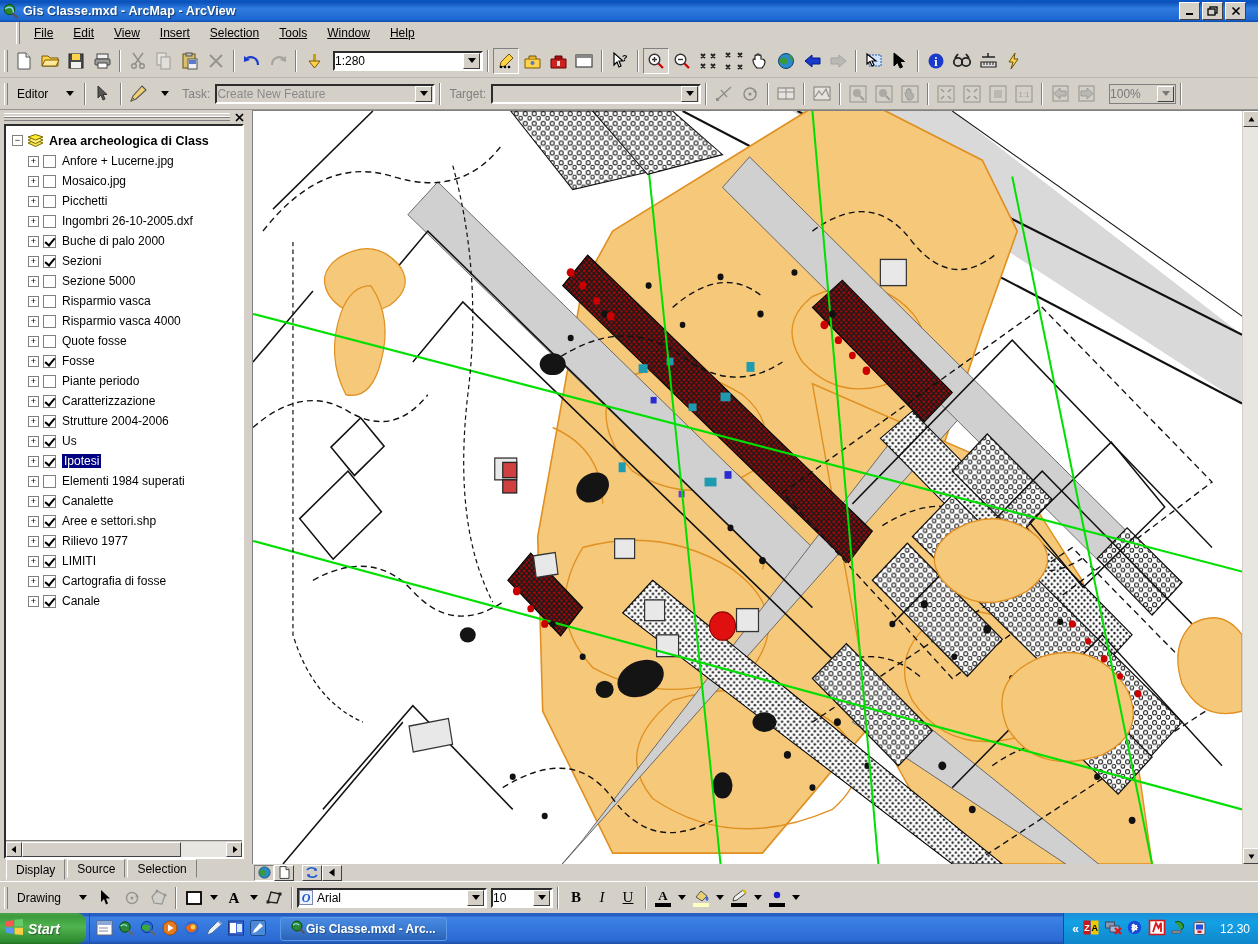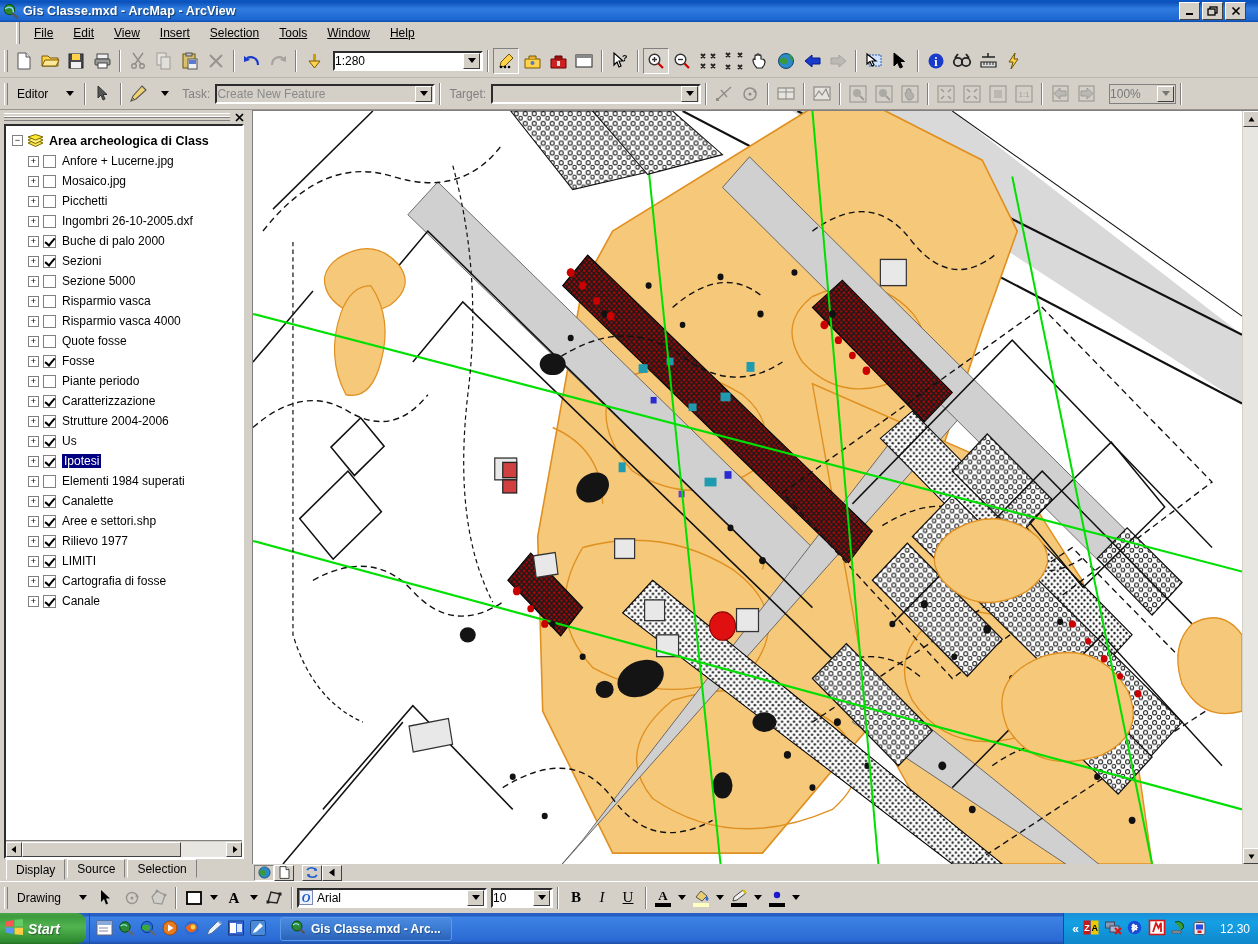--- a/index.html
+++ b/index.html
@@ -113,21 +113,21 @@
   
   .taskbar { position:absolute; left:0; right:0; bottom:0; height:31px;
      background:linear-gradient(to bottom,#2a60c8 0%,#245ec0 8%,#3d82e4 14%,#2b6ad4 88%,#1d4fa8 100%);
      display:flex; align-items:center; z-index:40; }
   .startbtn { height:31px; min-width:86px; display:flex; align-items:center; gap:5px; padding:0 16px 0 6px; color:#fff;
      font-weight:bold; font-size:14px; font-style:italic;
      background:linear-gradient(to bottom,#4aa64a 0%,#3d9b3d 10%,#50b450 45%,#2f8a2f 92%,#246e24 100%);
      border-radius:0 9px 9px 0; text-shadow:1px 1px 1px rgba(0,0,0,.4); }
   .qlaunch { display:flex; align-items:center; gap:4px; padding:0 6px; height:31px; border-left:1px solid #1c4fa8; margin-left:3px; }
   .qicon { width:18px; height:18px; position:relative; }
-  .taskbtn { height:24px; display:flex; align-items:center; gap:5px; padding:0 10px; margin-left:6px; color:#fff;
+  .taskbtn { height:24px; display:flex; align-items:center; padding:0 10px; margin-left:6px; color:#fff;
      font-weight:bold; font-size:12px; background:linear-gradient(to bottom,#4a8ae0 0%,#3a7ad0 50%,#2a62b8 100%);
      border:1px solid #5a9ae8; border-radius:3px; text-shadow:1px 1px 1px rgba(0,0,0,.3); }
   .tray { margin-left:auto; height:31px; display:flex; align-items:center; gap:4px; padding:0 8px;
      background:linear-gradient(to bottom,#1a8fd8 0%,#14a0e4 30%,#0f86cc 100%); border-left:1px solid #0d4f9c; }
   .tray-clock { color:#fff; font-size:12px; margin-left:5px; }
   .chev { color:#fff; font-size:12px; font-weight:bold; }
 
   svg { overflow:visible; }
 </style>
 </head>

